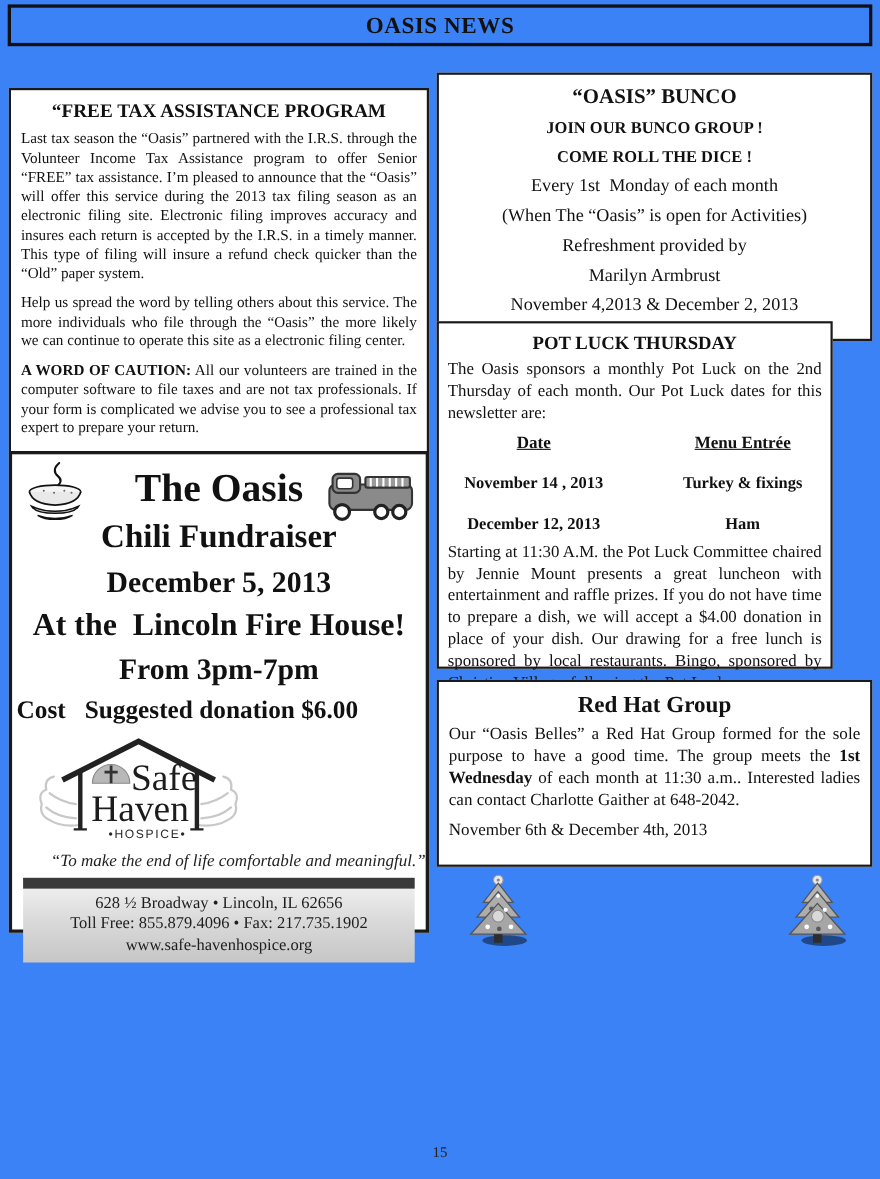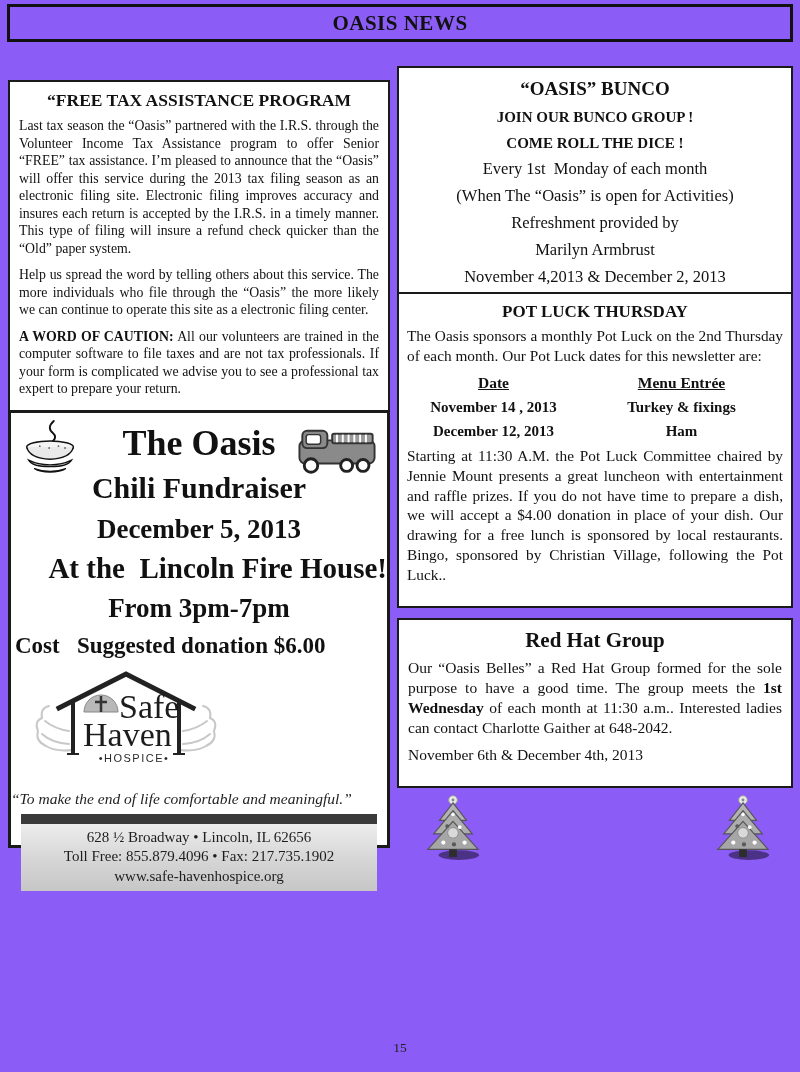--- a/index.html
+++ b/index.html
@@ -1,19 +1,19 @@
 <!DOCTYPE html>
 <html><head>
 <meta charset="utf-8">
 <style>
   * { margin:0; padding:0; box-sizing:border-box; }
   html,body { background:#fff; }
   .page {
     position:relative; width:800px; height:1072px; margin:0 auto;
-    background:#8b5cf6; color:#111;
+    background:#3b82f6; color:#111;
     font-family:"Liberation Serif", serif;
     overflow:hidden;
   }
   .masthead {
     position:absolute; left:7px; top:4px; width:786px; height:38px;
     border:3px solid #111; display:flex; align-items:center; justify-content:center;
   }
   .masthead h1 { font-size:21px; font-weight:bold; letter-spacing:.5px; }
 
   .box { position:absolute; border:2px solid #1a1a1a; background:#fff; }
@@ -22,49 +22,49 @@
   .tax-box { left:8px; top:66px; width:382px; height:336px; padding:6px 9px;margin-top:14px; }
   .tax-title { text-align:center; font-size:17.5px; font-weight:bold; margin:2px 0 6px 0; }
   .para { font-size:13.8px; line-height:1.27; text-align:justify; margin-bottom:9px; }
   .para b { font-weight:bold; }
 
   .chili-box { left:8px; top:410px; width:382px; height:438px; border-width:3px; padding-top:6px; }
   .chili-line { text-align:center; font-weight:bold; line-height:1.15; white-space:pre-wrap; }
   .chili-l1 { font-size:36px; margin-top:4px; }
   .chili-l2 { font-size:30px; margin-top:7px; }
   .chili-l3 { font-size:27px; margin-top:8px; }
-  .chili-l4 { font-size:29px; margin-top:7px;text-align:right; }
+  .chili-l4 { font-size:29px; margin-top:7px; }
   .chili-l5 { font-size:27px; margin-top:8px; }
   .chili-l6 { font-size:23px; margin-top:9px; text-align:left; padding-left:4px; }
   .soup-icon { position:absolute; left:12px; top:5px; }
   .truck-icon { position:absolute; right:6px; top:12px; }
 
   .sh-logo { display:block; margin:6px 0 0 10px; }
   .sh-tagline {
-    text-align:left; font-style:italic; font-size:15.5px; color:#222;
-    margin-top:20px; white-space:pre-wrap;
+    text-align:right; font-style:italic; font-size:15.5px; color:#222;
+    margin-top:4px; white-space:pre-wrap;
   }
   .sh-footer { margin:6px 10px 16px 10px; }
   .sh-bar { height:10px; background:#3a3a3a; }
   .sh-addr {
     background:linear-gradient(180deg,#ededed 0%,#d9d9d9 45%,#c6c6c6 100%);
     text-align:center; font-size:15px; line-height:1.3; padding:4px 0 5px 0; color:#1d1d1d;
   }
 
   
   .bunco-box { left:397px; top:66px; width:396px; height:244px; padding-top:8px; }
   .c-line { text-align:center; white-space:pre-wrap; line-height:1.15; }
   .bunco-title { font-size:19px; font-weight:bold; margin-top:2px; }
   .bunco-b { font-size:15px; font-weight:bold; margin-top:9px; }
   .bunco-r { font-size:16.5px; margin-top:8px; }
 
-  .potluck-box { left:397px; top:292px; width:396px; height:316px; padding:6px 8px; }
+  .potluck-box { left:397px; top:292px; width:360px; height:316px; padding:6px 8px; }
   .potluck-title { text-align:center; font-size:17px; font-weight:bold; margin:2px 0 4px 0; }
   .pl-intro { font-size:15.3px; }
-  .pl-table { display:grid; grid-template-columns:46% 54%; margin:8px 0 2px 0; row-gap:7px; }
+  .pl-table { display:grid; grid-template-columns:46% 54%; margin:8px 0 2px 0; row-gap:7px;gap:20px; }
   .pl-cell { text-align:center; font-weight:bold; font-size:15px; white-space:pre-wrap; }
   .pl-head { text-decoration:underline; font-size:15.5px; }
   .pl-body { font-size:15.3px; margin-top:6px; }
   .right .para, .pl-intro, .pl-body { line-height:1.3; text-align:justify; }
 
   .redhat-box { left:397px; top:618px; width:396px; height:170px; padding:6px 9px; }
   .redhat-title { text-align:center; font-size:21px; font-weight:bold; margin:2px 0 5px 0; }
   .rh-body { font-size:15.5px; line-height:1.3; text-align:justify; }
   .rh-dates { font-size:15.5px; margin-top:7px; }
 

